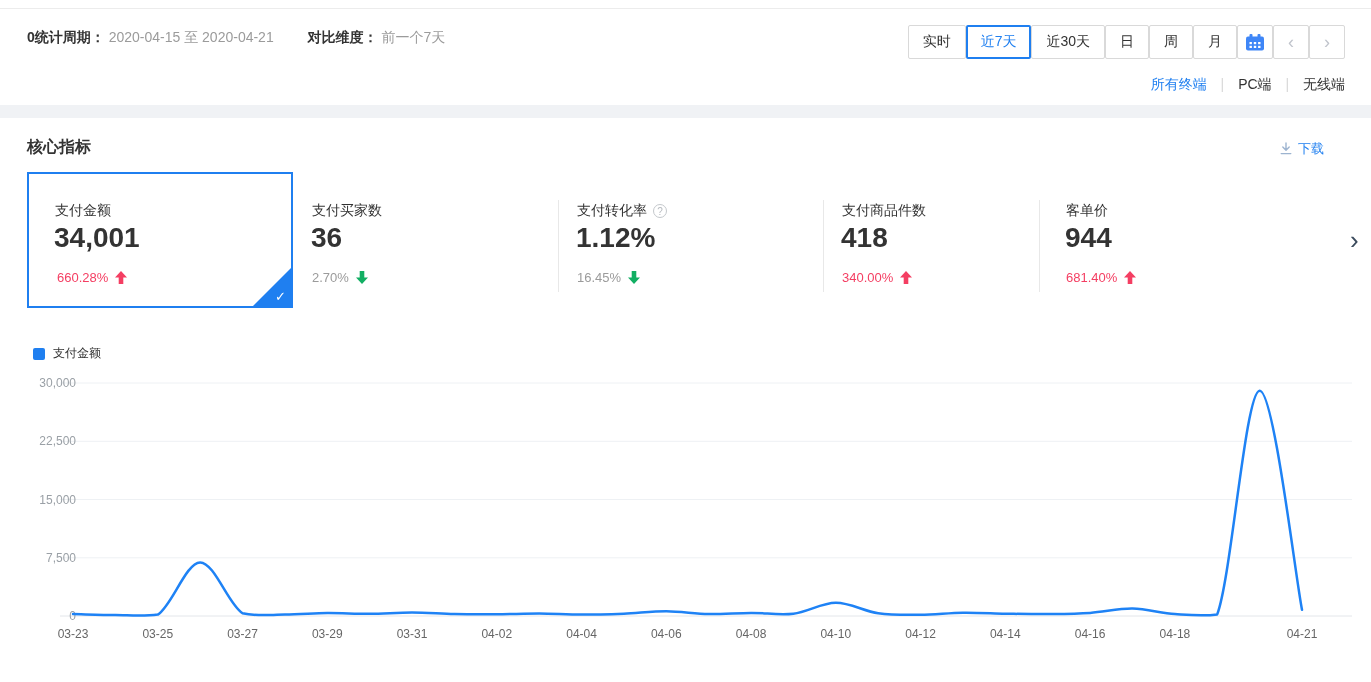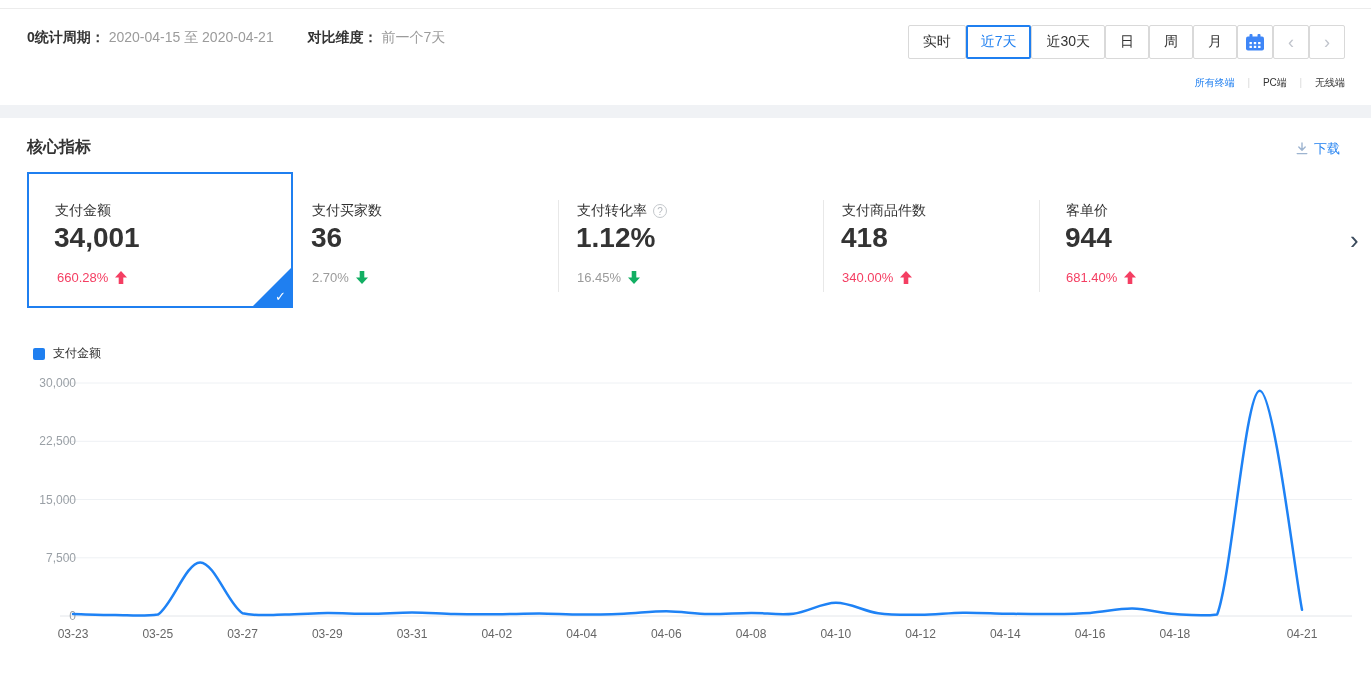--- a/index.html
+++ b/index.html
@@ -13,28 +13,28 @@
   .period { position:absolute; left:27px; top:29px; font-size:14px; color:var(--muted); }
   .period .lbl { color:#333; font-weight:bold; }
   .period .gap { display:inline-block; width:26px; }
   .tabs { position:absolute; right:26px; top:25px; display:flex; gap:0; }
   .tabs button { height:34px; min-width:35px; padding:0 14px; background:#fff;
     border:1px solid var(--border); border-radius:2px; font-size:14px; color:#333;
     font-family:inherit; cursor:pointer; display:flex; align-items:center; justify-content:center; }
   .tabs button.active { border:2px solid var(--accent); color:var(--accent); padding:7px 13px; }
   .tabs button.iconbtn { width:36px; padding:0; }
   .tabs button.nav { color:#c0c4cc; font-size:18px; }
-  .terminals { position:absolute; right:26px; top:76px; font-size:10px; color:#333; }
+  .terminals { position:absolute; right:26px; top:76px; font-size:14px; color:#333; }
   .terminals a { text-decoration:none; color:#333; cursor:pointer; }
   .terminals a.active { color:var(--accent); }
   .terminals .sep { color:#d8d8d8; margin:0 10px; }
 
   
   .sec-title { position:absolute; left:27px; top:137px; font-size:16px; font-weight:bold; color:#333; }
-  .download { position:absolute; right:31px; top:140px; font-size:13px; color:var(--accent);
+  .download { position:absolute; right:47px; top:140px; font-size:13px; color:var(--accent);
     cursor:pointer; display:flex; align-items:center; gap:5px; text-decoration:none;font-family:Liberation Serif, serif; }
 
   
   .cards { position:absolute; left:0; top:172px; width:100%; height:140px; }
   .card { position:absolute; top:0; height:136px; cursor:pointer; }
   .card .inner { position:relative; width:100%; height:100%; }
   .card.c0 { left:27px; width:266px; border:2px solid var(--accent); }
   .card.c1 { left:293px; width:265px; }
   .card.c2 { left:558px; width:265px; }
   .card.c3 { left:823px; width:265px; }

